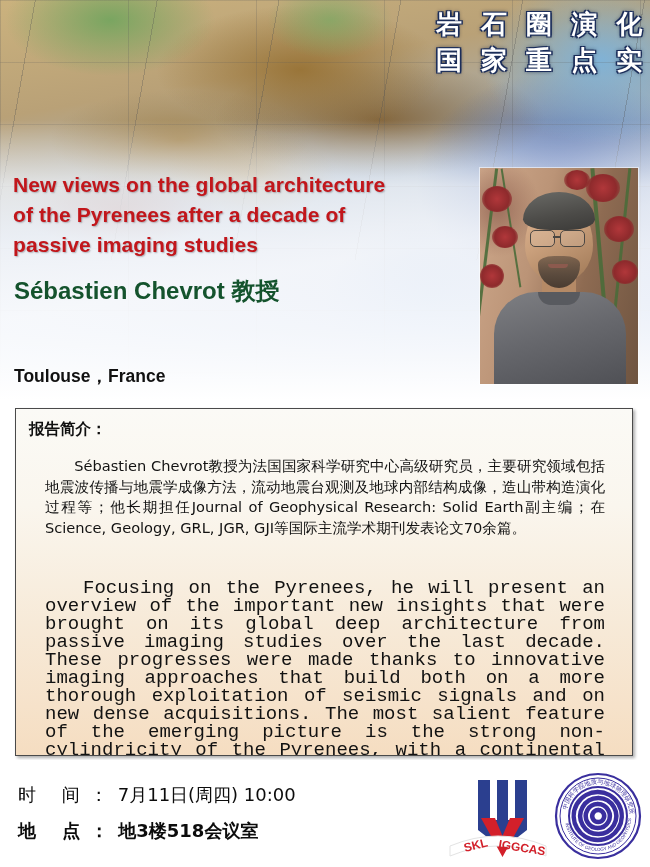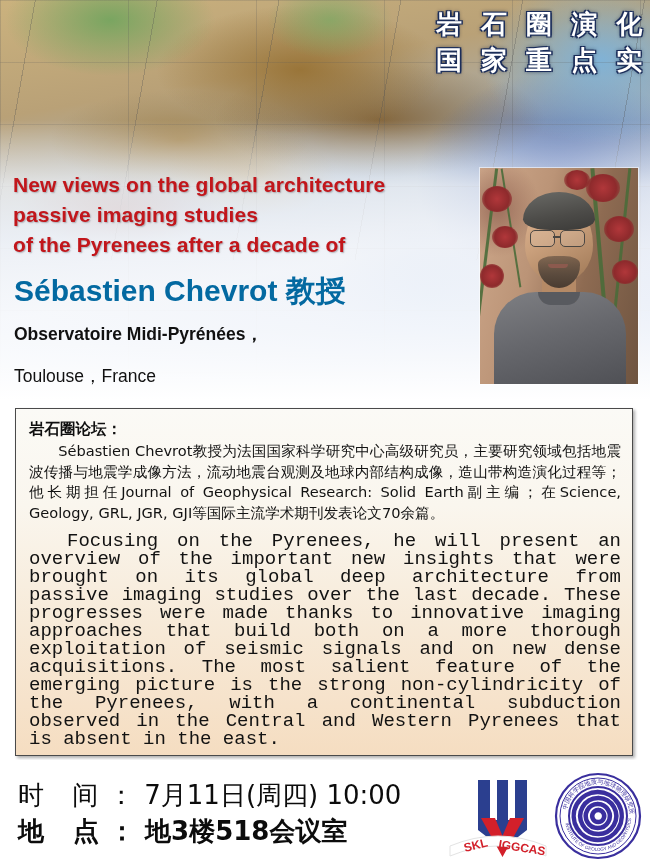--- a/index.html
+++ b/index.html
@@ -135,42 +135,42 @@
     text-shadow: 1px 1px 1.5px rgba(120,120,130,.55);
   }
 
   
   .speaker-name {
     position: absolute;
     left: 14px; top: 276px;
     z-index: 6;
     font-family: "Liberation Sans", "DejaVu Sans", sans-serif;
     font-weight: bold;
-    font-size: 30px;
+    font-size: 24px;
     line-height: 30px;
-    color: #0369a1;
+    color: #14532d;
     white-space: nowrap;
   }
   .speaker-affil1 {
     position: absolute;
     left: 14px; top: 322px;
     z-index: 6;
     font-family: "Liberation Sans", "DejaVu Sans", sans-serif;
     font-weight: bold;
     font-size: 17.5px;
     line-height: 24px;
     color: #111111;
     white-space: nowrap;
   }
   .speaker-affil2 {
     position: absolute;
     left: 14px; top: 364px;
     z-index: 6;
     font-family: "Liberation Sans", "DejaVu Sans", sans-serif;
-    font-weight: normal;
+    font-weight: bold;
     font-size: 17.5px;
     line-height: 24px;
     color: #111111;
     white-space: nowrap;
   }
 
   
   .portrait {
     position: absolute;
     left: 480px; top: 168px;
@@ -281,21 +281,21 @@
     font-size: 15.5px;
     line-height: 22px;
     color: #0f0f0f;
     margin: 0 0 1px 0;
   }
   .sec-body {
     font-family: "DejaVu Sans", "Liberation Sans", sans-serif;
     font-size: 14.6px;
     line-height: 20.6px;
     color: #121212;
-    margin: 0;
+    margin: 16px;
     text-align: justify;
     text-indent: 2em;
     word-break: break-word;
   }
   .sec-body.en {
     font-family: Liberation Mono, monospace;
     font-size: 19px;
     line-height: 18px;
   }
   .sec-gap { height: 9px; }
@@ -305,21 +305,21 @@
     position: absolute;
     left: 0; top: 760px;
     width: 650px; height: 107px;
     background: #ffffff;
     z-index: 9;
   }
   .foot-row {
     position: absolute;
     left: 18px;
     font-family: "DejaVu Sans", "Liberation Sans", sans-serif;
-    font-size: 26px;
+    font-size: 18px;
     line-height: 30px;
     color: #0c0c0c;
     white-space: nowrap;
   }
   .foot-row .lbl { letter-spacing: 10px; }
   .foot-row.r1 { top: 20px; }
   .foot-row.r2 { top: 56px; font-weight: bold; }
 
   
   .logos {
@@ -354,26 +354,25 @@
   </div>
 
   <div class="header-cn">
     <div class="line">岩 石 圈 演 化</div>
     <div class="line">国 家 重 点 实 验 室</div>
   </div>
 
 
   <div class="talk-title">
     <div>New views on the global architecture</div>
+    <div>of the Pyrenees after a decade of</div>
     <div>passive imaging studies</div>
-    <div>of the Pyrenees after a decade of</div>
   </div>
 
   <div class="speaker-name">Sébastien Chevrot 教授</div>
-  <div class="speaker-affil1">Observatoire Midi-Pyrénées，</div>
   <div class="speaker-affil2">Toulouse，France</div>
 
   <div class="portrait">
     <div class="pt-wall"></div>
     <div class="pt-branch" style="left:6px;  top:0;   width:3px;  height:150px; transform:rotate(7deg);"></div>
     <div class="pt-branch" style="left:30px; top:0;   width:2px;  height:120px; transform:rotate(-9deg);"></div>
     <div class="pt-branch" style="left:118px;top:0;   width:4px;  height:175px; transform:rotate(-5deg);"></div>
     <div class="pt-branch" style="left:140px;top:0;   width:3px;  height:160px; transform:rotate(6deg);"></div>
     <div class="pt-flower" style="left:2px;  top:18px; width:30px; height:26px;"></div>
     <div class="pt-flower" style="left:12px; top:58px; width:26px; height:22px;"></div>
@@ -388,21 +387,21 @@
     <div class="pt-head"></div>
     <div class="pt-hair"></div>
     <div class="pt-beard"></div>
     <div class="pt-mouth"></div>
     <div class="pt-glasses-l"></div>
     <div class="pt-glasses-r"></div>
     <div class="pt-glasses-bridge"></div>
   </div>
 
   <div class="content-box">
-    <div class="sec-head">岩石圈论坛：</div>
+    <div class="sec-head">报告简介：</div>
     <p class="sec-body">Sébastien Chevrot教授为法国国家科学研究中心高级研究员，主要研究领域包括地震波传播与地震学成像方法，流动地震台观测及地球内部结构成像，造山带构造演化过程等；他长期担任Journal of Geophysical Research: Solid Earth副主编；在Science, Geology, GRL, JGR, GJI等国际主流学术期刊发表论文70余篇。</p>
     <div class="sec-gap"></div>
     <p class="sec-body en">Focusing on the Pyrenees, he will present an overview of the important new insights that were brought on its global deep architecture from passive imaging studies over the last decade. These progresses were made thanks to innovative imaging approaches that build both on a more thorough exploitation of seismic signals and on new dense acquisitions. The most salient feature of the emerging picture is the strong non-cylindricity of the Pyrenees, with a continental subduction observed in the Central and Western Pyrenees that is absent in the east.</p>
   </div>
 
   <div class="footer">
     <div class="foot-row r1">
       <span class="lbl">时 间：</span><span>7月11日(周四) 10:00</span>
     </div>
     <div class="foot-row r2">

